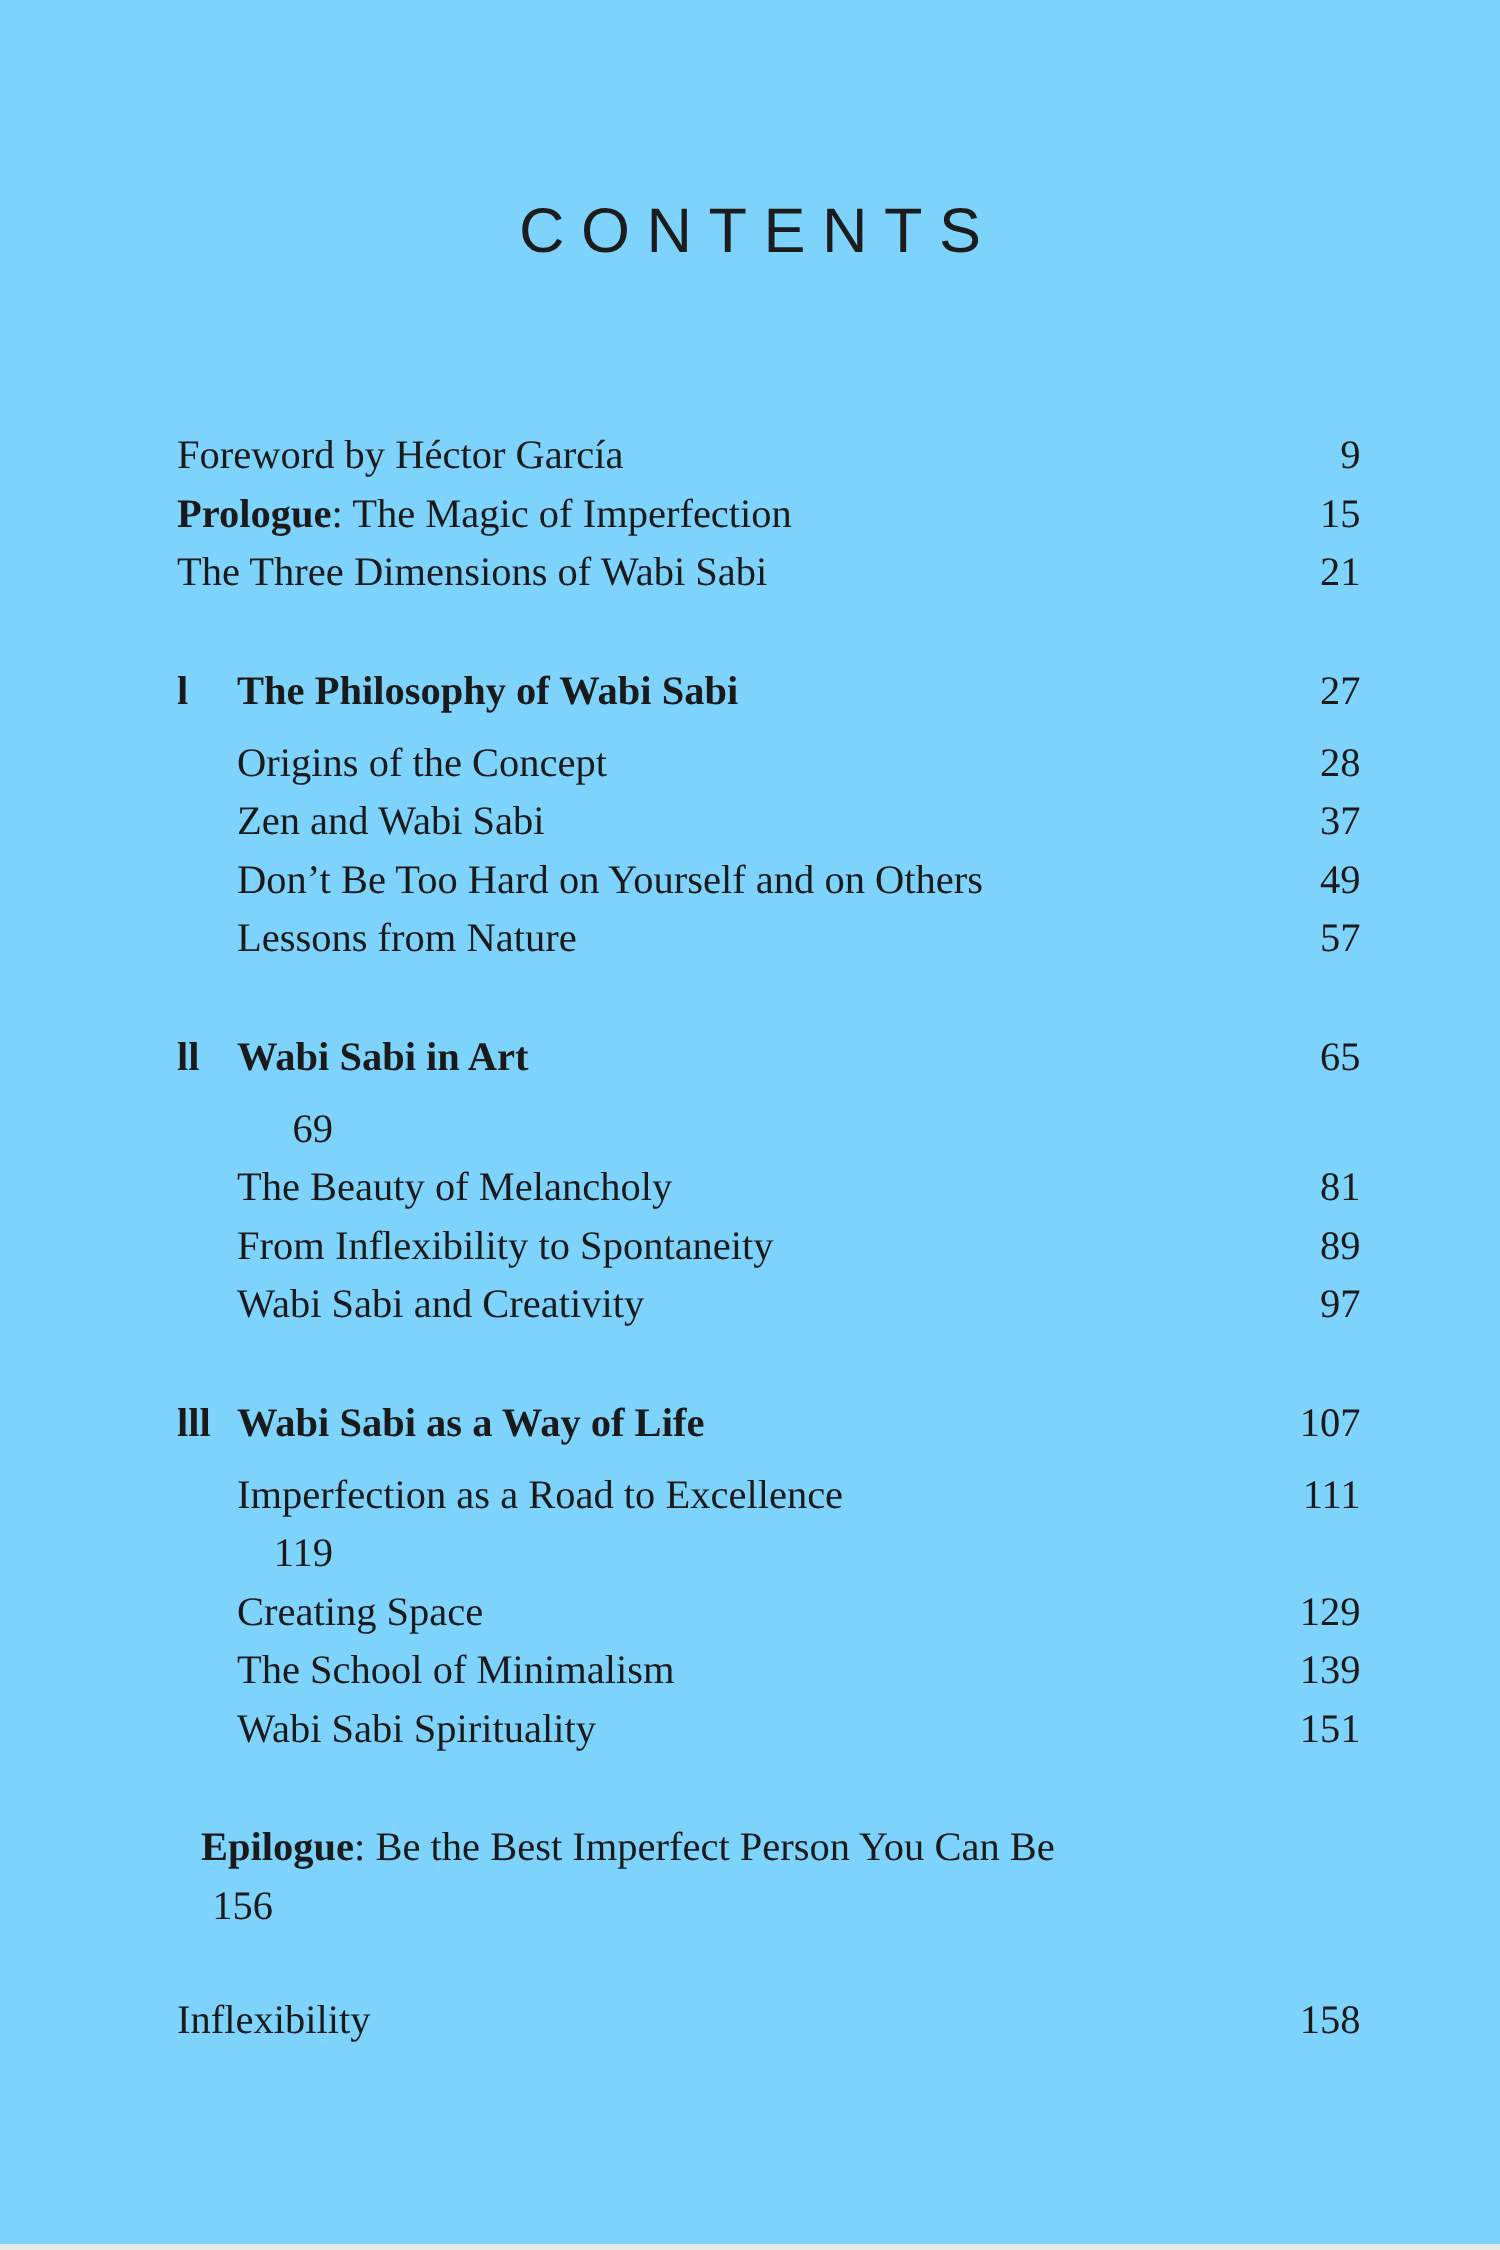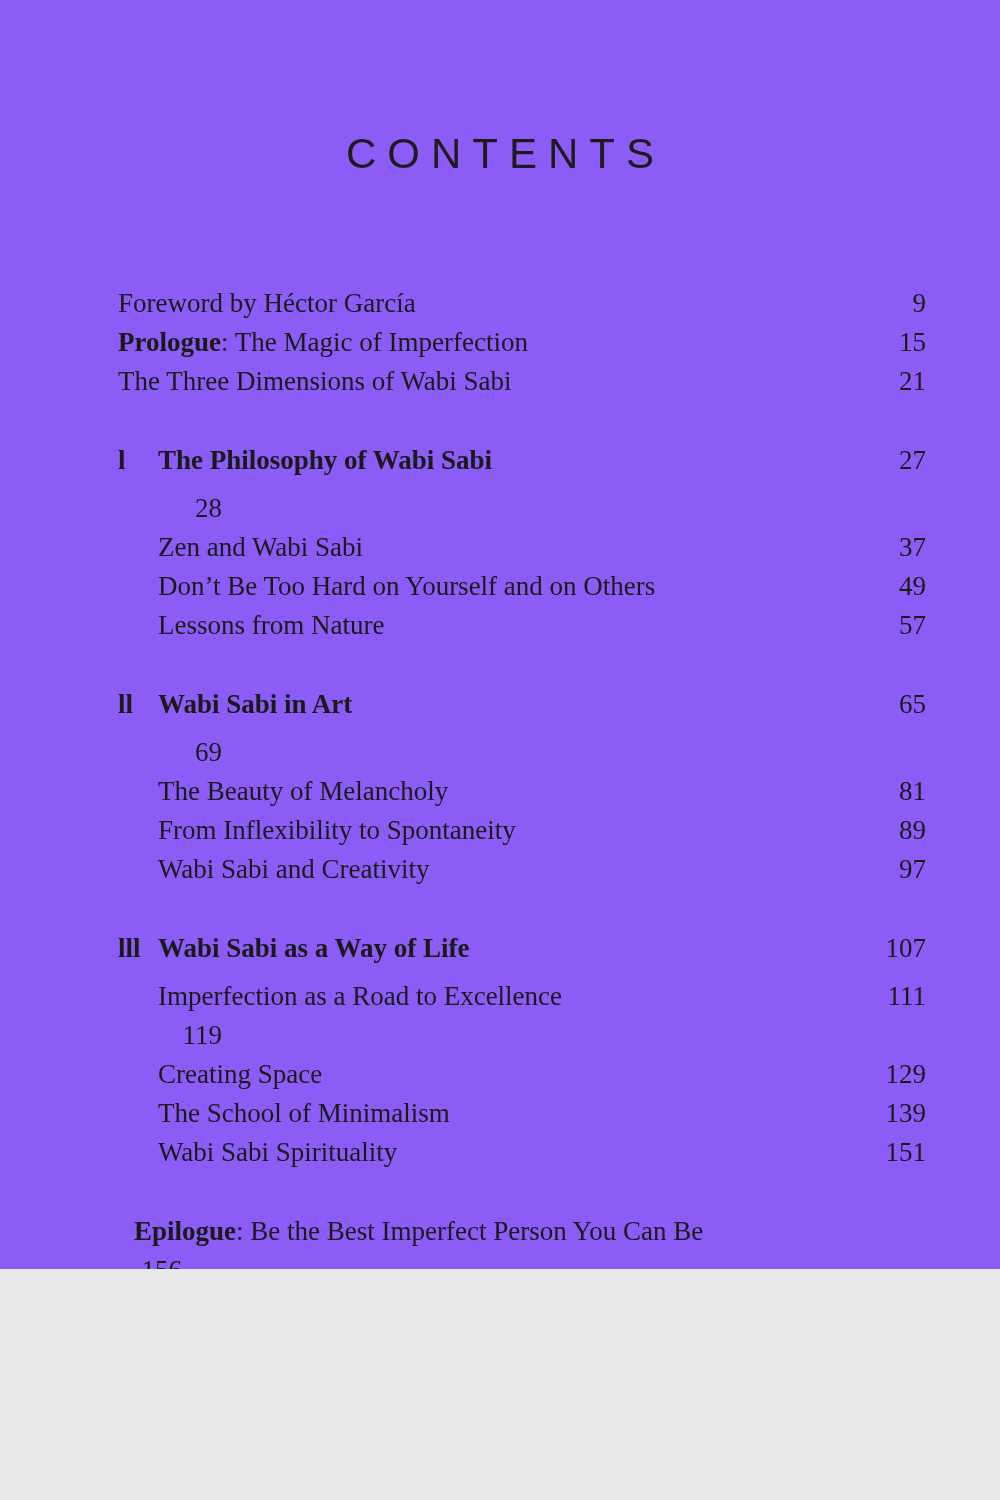--- a/index.html
+++ b/index.html
@@ -3,43 +3,43 @@
 <meta charset="utf-8">
 <style>
   html, body {
     margin: 0;
     padding: 0;
     background: #e8e8e8;
   }
   .page {
     position: relative;
     width: 1000px;
-    height: 1269px;
+    height: 1496px;
     margin: 0 auto;
-    background: #8b5cf6;
+    background: #7dd3fc;
     color: #1a1a1a;
     font-family: "Liberation Serif", serif;
     overflow: hidden;
   }
   .book-title {
     margin: 0;
     padding-top: 128px;
     text-align: center;
     font-family: "Liberation Sans", sans-serif;
     font-weight: 400;
     font-size: 42px;
     line-height: 52px;
     letter-spacing: 11px;
     text-indent: 11px;
     color: #1c1c1c;
   }
   .toc {
     margin-top: 104px;
     padding-left: 118px;
-    padding-right: 74px;
+    padding-right: 93px;
     font-size: 27px;
   }
   .row {
     display: flex;
     align-items: baseline;
     line-height: 39px;
   }
   .entry {
     flex: 1 1 auto;
     min-width: 0;
@@ -99,20 +99,21 @@
       <span class="entry"><b class="bold-prefix"></b><span>The Three Dimensions of Wabi Sabi</span></span>
       <span class="page-num">21</span>
     </div>
 
     <div class="row section-heading">
       <span class="numeral">l</span>
       <span class="entry">The Philosophy of Wabi Sabi</span>
       <span class="page-num">27</span>
     </div>
     <div class="row sub first-sub">
+      <span class="entry">Origins of the Concept</span>
       <span class="page-num">28</span>
     </div>
     <div class="row sub">
       <span class="entry">Zen and Wabi Sabi</span>
       <span class="page-num">37</span>
     </div>
     <div class="row sub">
       <span class="entry">Don’t Be Too Hard on Yourself and on Others</span>
       <span class="page-num">49</span>
     </div>

